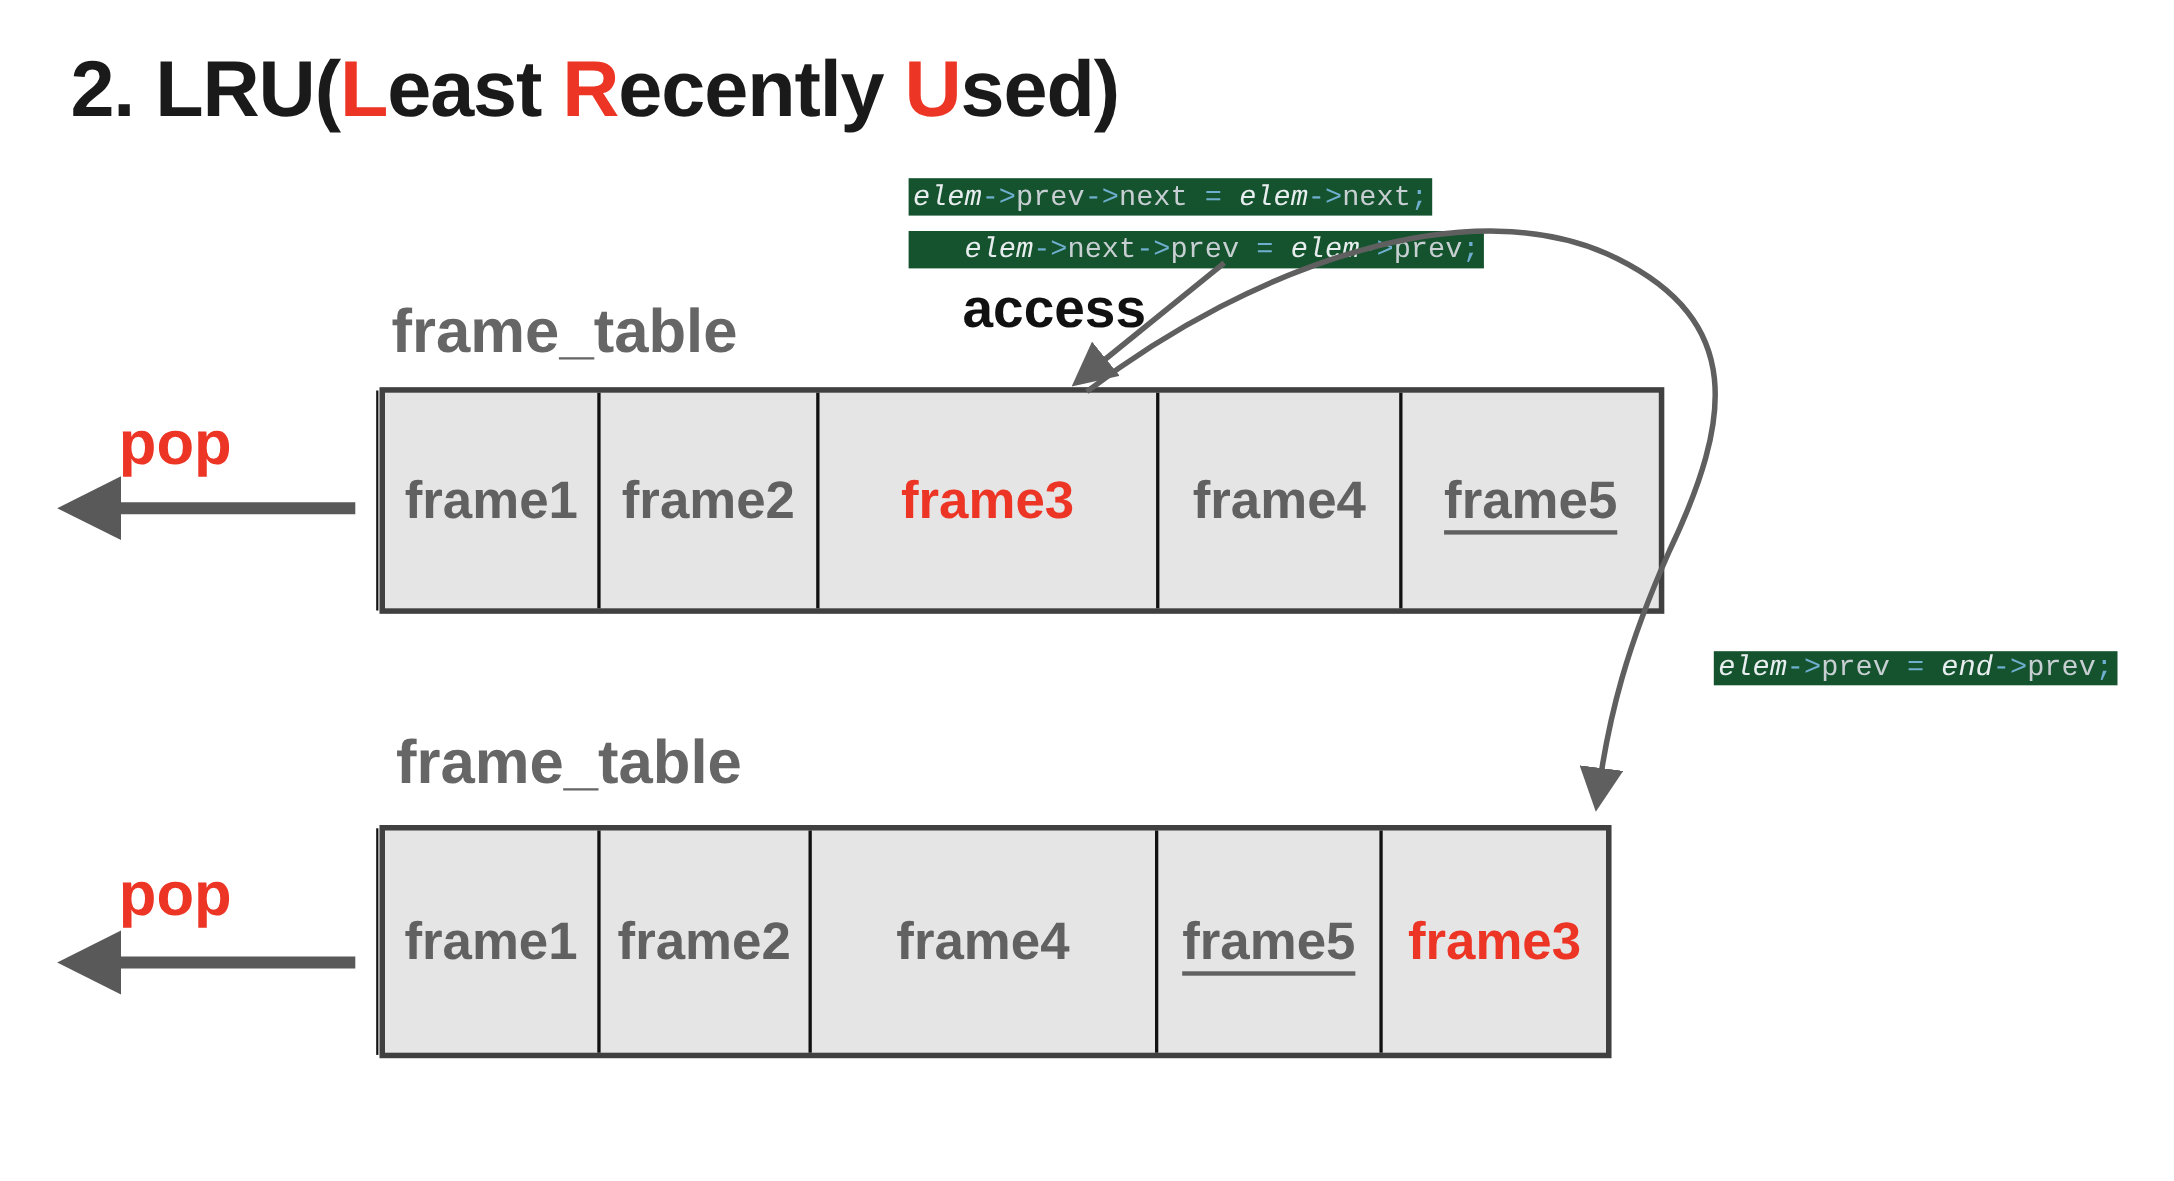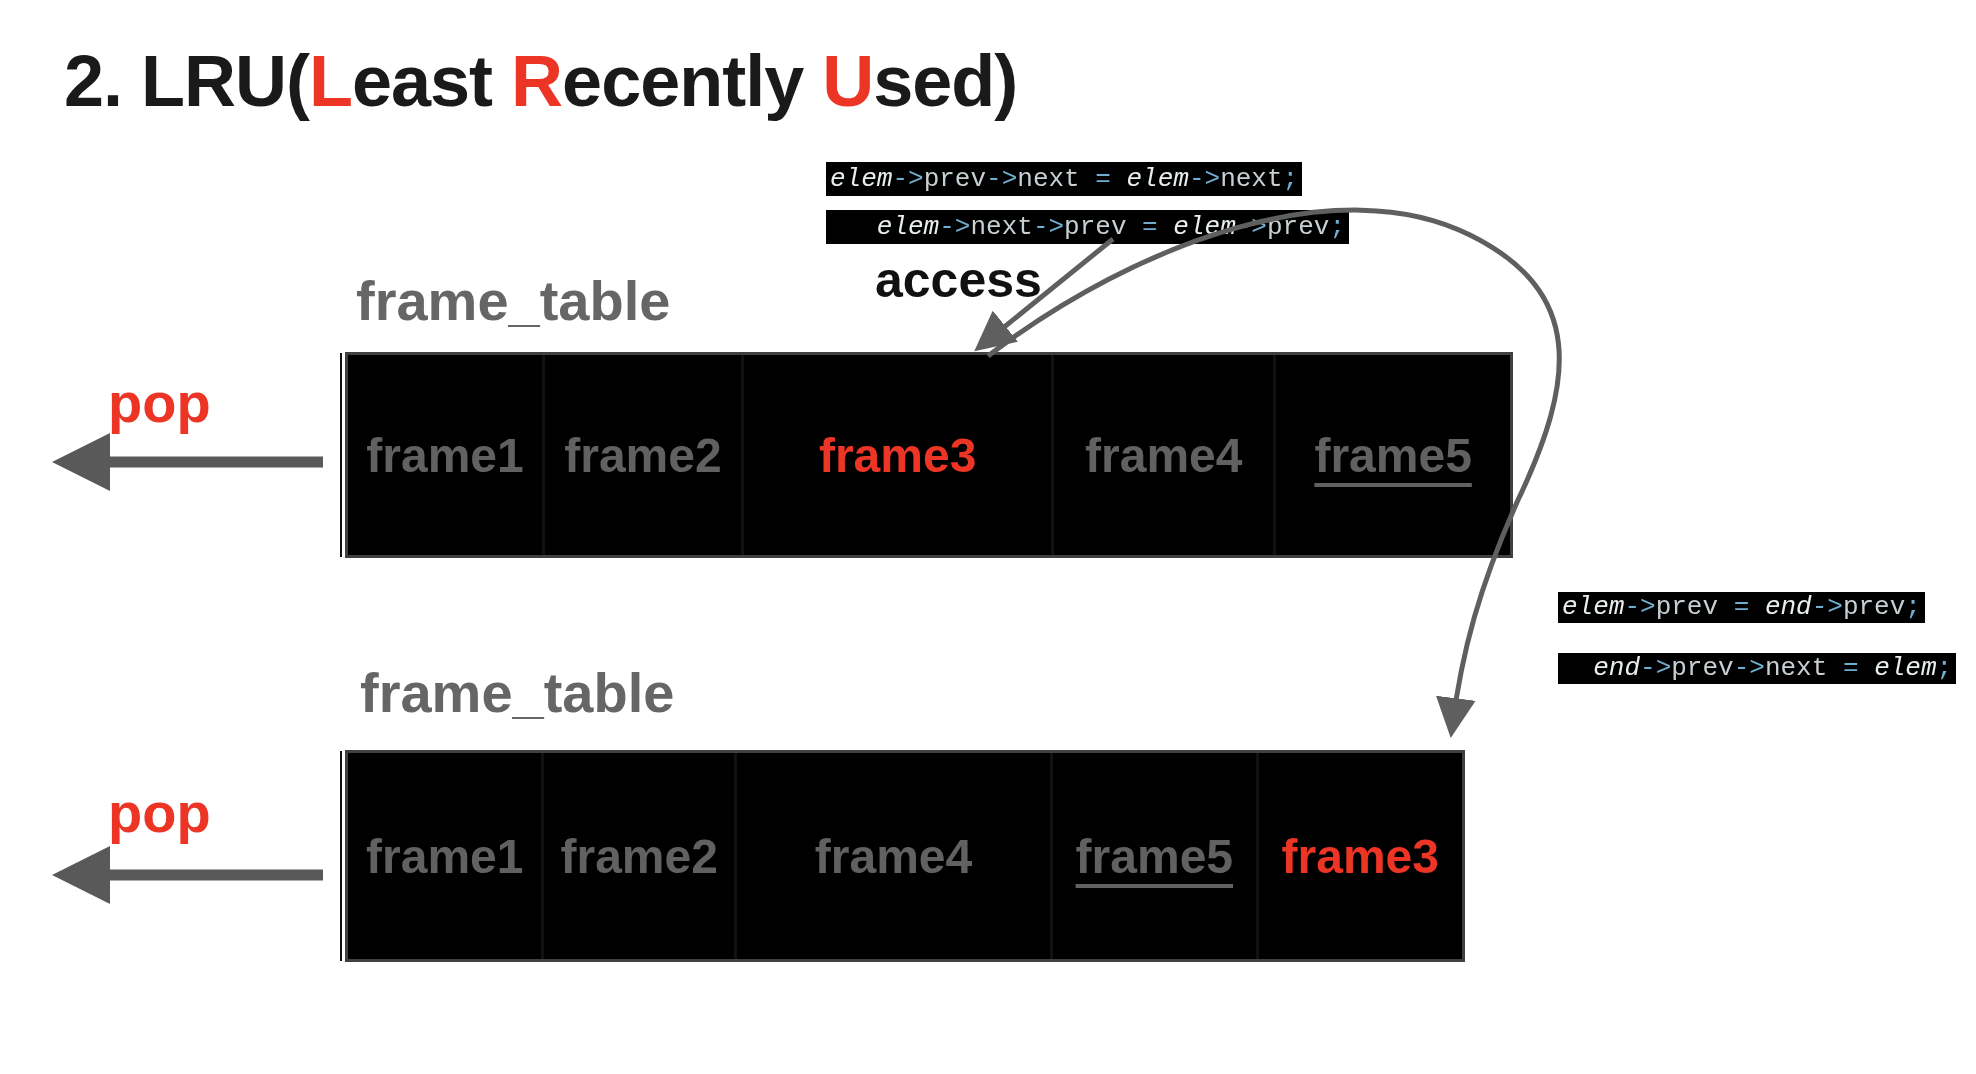--- a/index.html
+++ b/index.html
@@ -13,29 +13,29 @@
   .ft1{left:356px;top:268px;}
   .ft2{left:360px;top:660px;}
   .access{left:875px;top:251px;color:#111;font-size:50px;}
   .pop{color:#ED3526;font-size:56px;}
   .pop1{left:108px;top:370px;}
   .pop2{left:108px;top:780px;}
 
   .code-block{position:absolute;}
   .code-a{left:826px;top:162px;}
   .code-b{left:1558px;top:592px;}
-  .code-line{display:table;background:#000000;font-family:"Liberation Mono",monospace;
+  .code-line{display:table;background:#14532d;font-family:"Liberation Mono",monospace;
              font-size:26px;white-space:pre;padding:0 4px;}
   .code-a .code-line{line-height:34px;margin-bottom:14px;}
   .code-b .code-line{line-height:31px;margin-bottom:30px;}
   .tok-i{font-style:italic;color:#E8EEEF;}
   .tok-p{color:#C7CFD2;}
   .tok-o{color:#6FAECE;}
 
-  .ftable{position:absolute;display:flex;border:3px solid #404040;background:#000000;box-sizing:border-box;}
+  .ftable{position:absolute;display:flex;border:5px solid #404040;background:#e5e5e5;box-sizing:border-box;}
   .t1{left:345px;top:352px;width:1168px;height:206px;}
   .t2{left:345px;top:750px;width:1120px;height:212px;}
   .edge{position:absolute;left:-8px;top:-2px;bottom:-2px;width:2px;background:#111;}
   .cell{display:flex;align-items:center;justify-content:center;box-sizing:border-box;
         border-right:3px solid #111;height:100%;}
   .cell:last-child{border-right:none;}
   .cellText{font-size:48px;font-weight:bold;color:#616161;}
   .cellText.red{color:#ED3526;}
   .squiggle{text-decoration-line:underline;text-decoration-style:wavy;
             text-decoration-color:#E2483A;text-decoration-thickness:2px;text-underline-offset:11px;text-decoration:underline;}
@@ -92,21 +92,20 @@
         <span class="cellText squiggle">frame5</span>
       </div>
     <div class="cell" style="width:204px">
         <span class="cellText red">frame3</span>
       </div>
   </div>
   <div class="label pop pop2">pop</div>
 
   <div class="code-block code-b">
     <div class="code-line"><span class="tok-i">elem</span><span class="tok-o">-&gt;</span><span class="tok-p">prev</span><span class="tok-o"> = </span><span class="tok-i">end</span><span class="tok-o">-&gt;</span><span class="tok-p">prev</span><span class="tok-o">;</span></div>
-    <div class="code-line"><span class="tok-p">  </span><span class="tok-i">end</span><span class="tok-o">-&gt;</span><span class="tok-p">prev</span><span class="tok-o">-&gt;</span><span class="tok-p">next</span><span class="tok-o"> = </span><span class="tok-i">elem</span><span class="tok-o">;</span></div>
   </div>
 
   <svg class="overlay" width="1976" height="1074" viewBox="0 0 1976 1074">
     <defs>
       <marker id="ah" viewBox="0 0 10 10" refX="7.5" refY="5" markerWidth="8" markerHeight="8" orient="auto-start-reverse">
         <path d="M0 0 L10 5 L0 10 z" fill="#5F5F5F"></path>
       </marker>
     </defs>
 
     <g>

